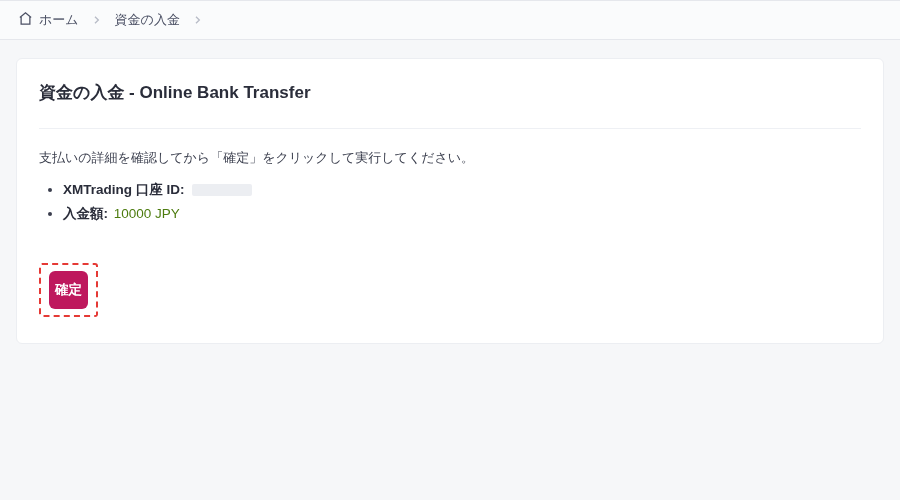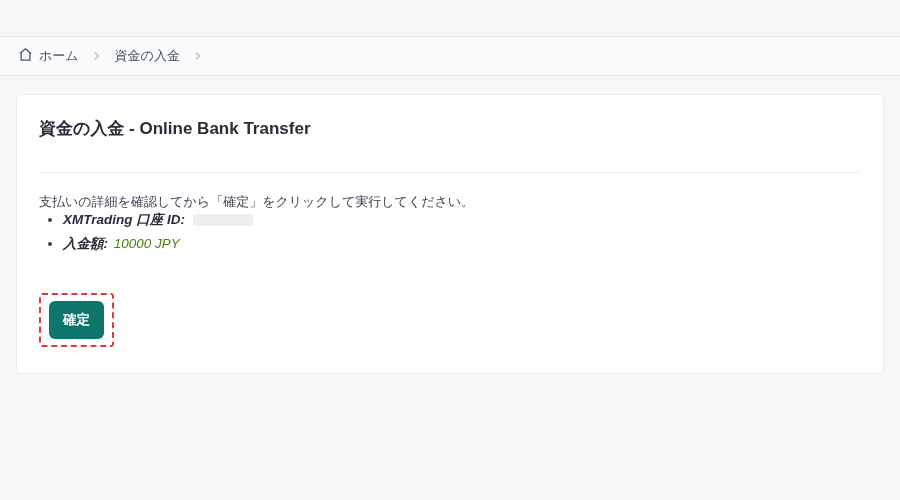--- a/index.html
+++ b/index.html
@@ -13,21 +13,20 @@
   .breadcrumb {
     display: flex;
     align-items: center;
     gap: 14px;
     padding: 10px 18px;
     border-top: 1px solid #e5e7ec;
     border-bottom: 1px solid #e5e7ec;
     background: #fafbfc;
     font-size: 13px;
     color: #4a4f63;
-    margin-top: 36px;
   }
   .breadcrumb .crumb {
     display: flex;
     align-items: center;
     gap: 6px;
     cursor: pointer;
   }
   .breadcrumb .sep {
     color: #b7bbc7;
     display: flex;
@@ -42,33 +41,33 @@
     margin: 18px 16px;
     background: #ffffff;
     border: 1px solid #eceef2;
     border-radius: 6px;
     padding: 22px 22px 26px 22px;
   }
   .card h1 {
     font-size: 17px;
     font-weight: 700;
     color: #2a2d3a;
-    padding-bottom: 32px;
+    padding-bottom: 24px;
     border-bottom: 1px solid #eef0f4;
   }
   .instruction {
     margin-top: 20px;
     font-size: 13px;
     color: #3a3e4d;
   }
   .details {
+    margin-top: 14px;
     padding-left: 24px;
     font-size: 13.5px;
     color: #3a3e4d;
-    font-style: italic;
   }
   .details li { margin-bottom: 6px; list-style: disc; }
   .details .label { font-weight: 700; color: #2a2d3a; }
   .details .value { color: #4d7c0f; margin-left: 2px; }
   .redacted {
     display: inline-block;
     width: 60px;
     height: 12px;
     background: #eceef2;
     vertical-align: -2px;
@@ -78,25 +77,25 @@
 
   
   .btn-wrap {
     display: inline-block;
     margin-top: 34px;
     padding: 6px 8px;
     border: 2px dashed #e53935;
     border-radius: 3px;
   }
   .btn {
-    background: #0f766e;
+    background: #be185d;
     color: #ffffff;
     border: none;
     border-radius: 6px;
-    padding: 10px 14px;
+    padding: 10px 6px;
     font-size: 13.5px;
     font-weight: 600;
     cursor: pointer;
   }
 </style>
 </head>
 <body>
 
 <nav class="breadcrumb">
   <a class="crumb">

